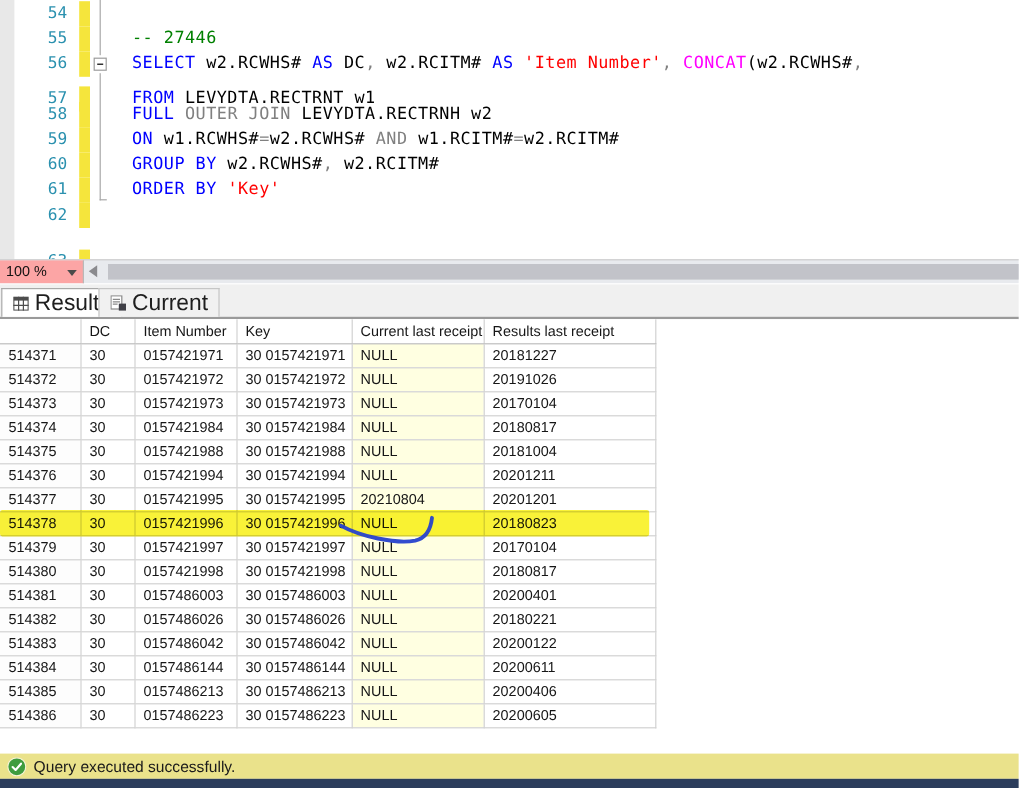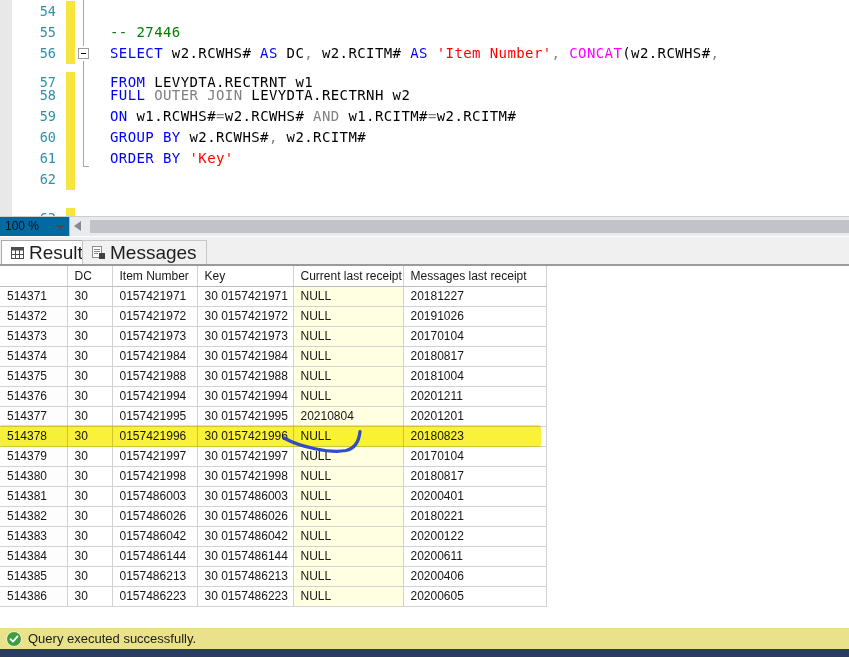--- a/index.html
+++ b/index.html
@@ -21,21 +21,21 @@
   #outline-line-a { position:absolute; left:83px; top:0; width:1px; height:46px; background:#a8a8a8; }
   #outline-line-b { position:absolute; left:83px; top:61px; width:1px; height:106px; background:#a8a8a8; }
   #outline-tick { position:absolute; left:83px; top:166px; width:6px; height:1px; background:#a8a8a8; }
   #collapse-box { position:absolute; left:78px; top:48px; width:11px; height:11px; background:#fff;
                   border:1px solid #9d9d9d; cursor:pointer; }
   #collapse-box::after { content:""; position:absolute; left:2px; top:4px; width:5px; height:1px; background:#000; }
 
   
   #hscroll-strip { position:absolute; left:0; top:216px; width:849px; height:20px;
                    background:#e8eaee; border-top:1px solid #cdcdcd; }
-  #zoom-ctl { position:absolute; left:0; top:0; width:70px; height:19px; background:#0369a1;
+  #zoom-ctl { position:absolute; left:0; top:0; width:70px; height:19px; background:#fca5a5;
               border-right:1px solid #b9b9b9; font-size:12px; color:#111; line-height:19px; cursor:pointer; }
   #zoom-ctl .zv { padding-left:5px; }
   #zoom-caret { position:absolute; right:5px; top:8px; width:0; height:0;
                 border-left:4px solid transparent; border-right:4px solid transparent; border-top:5px solid #4a4a4a; }
   #hs-left { position:absolute; left:74px; top:4px; width:0; height:0; cursor:pointer;
              border-top:5px solid transparent; border-bottom:5px solid transparent; border-right:7px solid #8a8a8e; }
   #hs-thumb { position:absolute; left:90px; top:3px; width:759px; height:13px; background:#c2c3c9; cursor:pointer; }
 
   
   #tabstrip { position:absolute; left:0; top:237px; width:849px; height:29px; background:#f0f0f0;
@@ -154,42 +154,42 @@
       <span>Results</span>
     </div>
     <div class="tab" id="tab-messages">
       <svg width="13" height="13" viewBox="0 0 13 13">
         <rect x="0.5" y="0.5" width="9" height="11" fill="#fff" stroke="#8a8a8a"></rect>
         <line x1="2" y1="3.5" x2="8" y2="3.5" stroke="#8a8a8a"></line>
         <line x1="2" y1="5.5" x2="8" y2="5.5" stroke="#8a8a8a"></line>
         <line x1="2" y1="7.5" x2="6" y2="7.5" stroke="#8a8a8a"></line>
         <rect x="7" y="7" width="6" height="6" fill="#3f3f46"></rect>
       </svg>
-      <span>Messages</span>
+      <span>Current</span>
     </div>
   </div>
 
   <div id="grid-area">
     <table id="grid">
       <colgroup id="grid-cols">
           <col style="width: 67px;">
           <col style="width: 45px;">
           <col style="width: 85px;">
           <col style="width: 96px;">
           <col style="width: 110px;">
           <col style="width: 143px;">
         </colgroup>
       <thead>
           <tr id="grid-head-row">
             <th></th>
             <th>DC</th>
             <th>Item Number</th>
             <th>Key</th>
             <th>Current last receipt</th>
-            <th>Messages last receipt</th>
+            <th>Results last receipt</th>
           </tr>
         </thead>
       <tbody id="grid-body">
           <tr>
             <td class="rowhdr">514371</td>
             <td>30</td>
             <td>0157421971</td>
             <td>30 0157421971</td>
             <td class="nullcell">NULL</td>
             <td>20181227</td>

